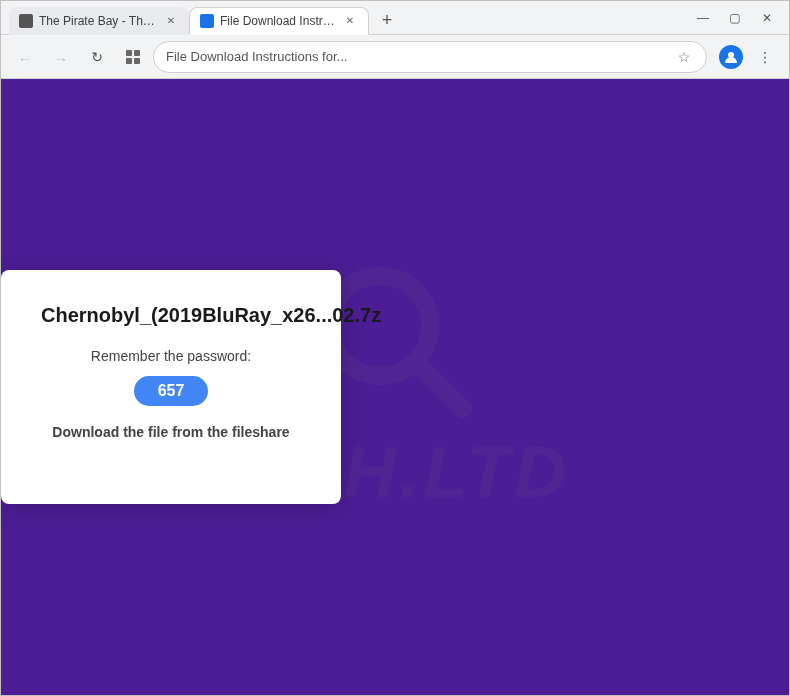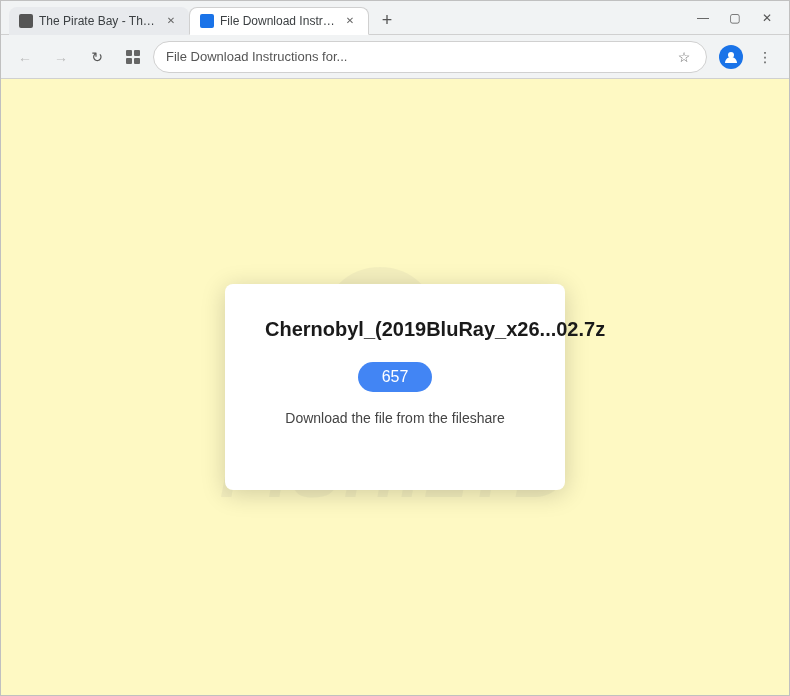--- a/index.html
+++ b/index.html
@@ -224,26 +224,26 @@
       align-items: center;
       justify-content: center;
       color: white;
       font-size: 12px;
       font-weight: bold;
     }
 
     
     .page-content {
       flex: 1;
-      background: #fef9c3;
+      background: #4c1d95;
       position: relative;
       overflow: hidden;
       display: flex;
       align-items: center;
-      justify-content: center;
+      justify-content: flex-start;
     }
 
     
     .watermark {
       position: absolute;
       inset: 0;
       display: flex;
       align-items: center;
       justify-content: center;
       pointer-events: none;
@@ -295,30 +295,31 @@
       font-size: 14px;
       color: #444;
       margin-bottom: 12px;
     }
 
     .password-badge {
       display: inline-block;
       background: #4285f4;
       color: white;
       font-size: 16px;
-      font-weight: 400;
+      font-weight: 700;
       padding: 6px 24px;
       border-radius: 20px;
       margin-bottom: 18px;
     }
 
     .dialog-instruction {
       font-size: 14px;
       color: #444;
       margin-bottom: 28px;
+      font-weight: bold;
     }
 
     .download-btn {
       display: inline-block;
       background: #1a73e8;
       color: white;
       font-size: 15px;
       font-weight: 500;
       padding: 10px 32px;
       border-radius: 24px;
@@ -398,18 +399,19 @@
         <svg class="magnifier-icon" viewBox="0 0 160 160" fill="none" xmlns="http://www.w3.org/2000/svg">
           <circle cx="65" cy="65" r="50" stroke="#888" stroke-width="18" fill="none"></circle>
           <line x1="102" y1="102" x2="148" y2="148" stroke="#888" stroke-width="18" stroke-linecap="round"></line>
         </svg>
         <div class="watermark-text">FISH.LTD</div>
       </div>
     </div>
 
     <div class="dialog-card">
       <div class="dialog-title">Chernobyl_(2019BluRay_x26...02.7z</div>
+      <div class="dialog-remember">Remember the password:</div>
       <div class="password-badge">657</div>
       <div class="dialog-instruction">Download the file from the fileshare</div>
     </div>
 
   </div>
 </div>
 
 </body></html>

